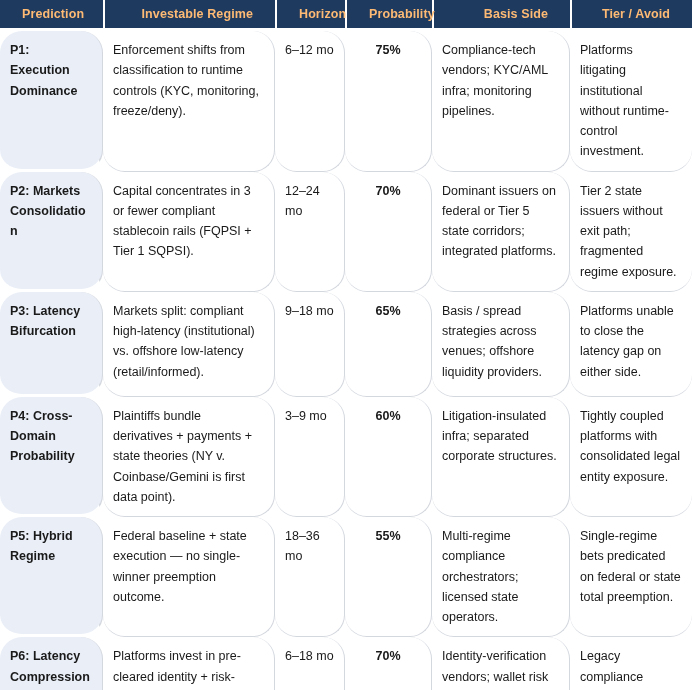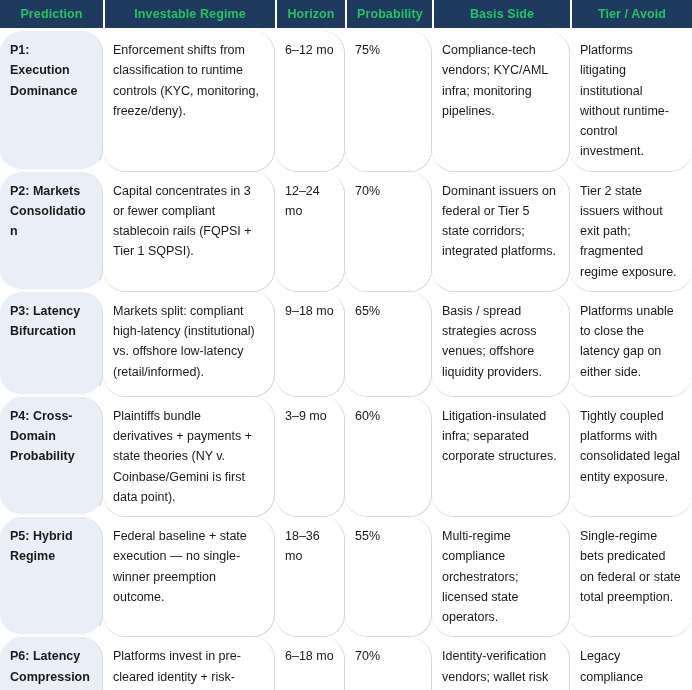--- a/index.html
+++ b/index.html
@@ -18,25 +18,25 @@
     border-collapse: separate;
     border-spacing: 0;
     width: 692px;
     table-layout: fixed;
     font-size: 12.5px;
     color: #1a1a1a;
   }
   
   thead th {
     background: #1f3a5f;
-    color: #22c55e;
+    color: #fdba74;
     font-weight: bold;
-    text-align: center;
+    text-align: right;
     vertical-align: middle;
-    padding: 6px 10px;
+    padding: 6px 22px;
     height: 16px;
     border-bottom: 3px solid #ffffff;
     font-size: 12.5px;
     letter-spacing: 0.1px;
   }
   thead th + th {
     border-left: 2px solid #ffffff;
   }
   
   tbody td {
@@ -52,21 +52,22 @@
   tbody td:last-child {
     border-right: none;
   }
   tbody td.pred-cell {
     background: #e9eef7;
     font-weight: bold;
     border-bottom: 3px solid #ffffff;
     border-right: 1px solid #d3d7de;
   }
   tbody td.prob-cell {
-    font-weight: normal;
+    font-weight: bold;
+    text-align: center;
   }
 </style>
 </head>
 <body>
 
 <div class="viewport">
   <table class="pred-table">
     <colgroup>
       <col style="width:103px">
       <col style="width:172px">

